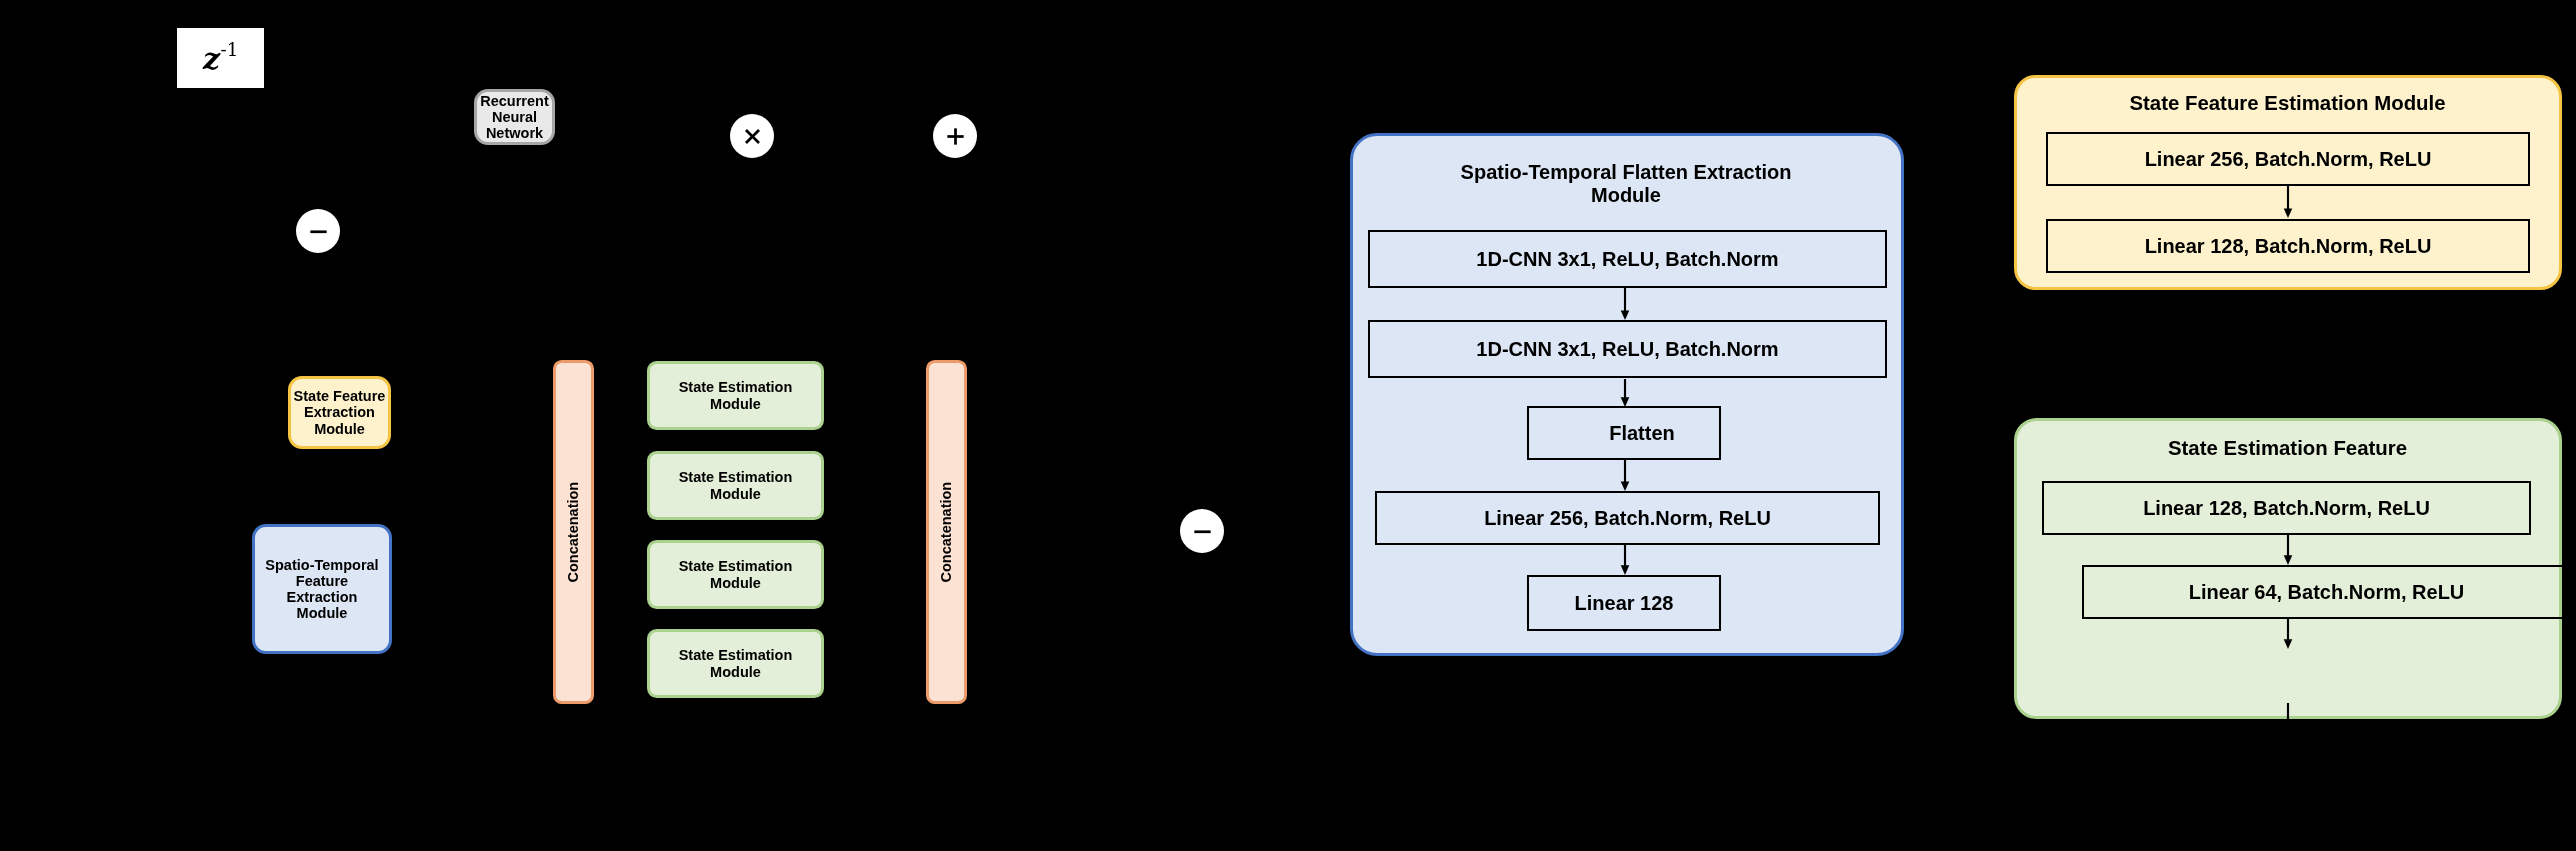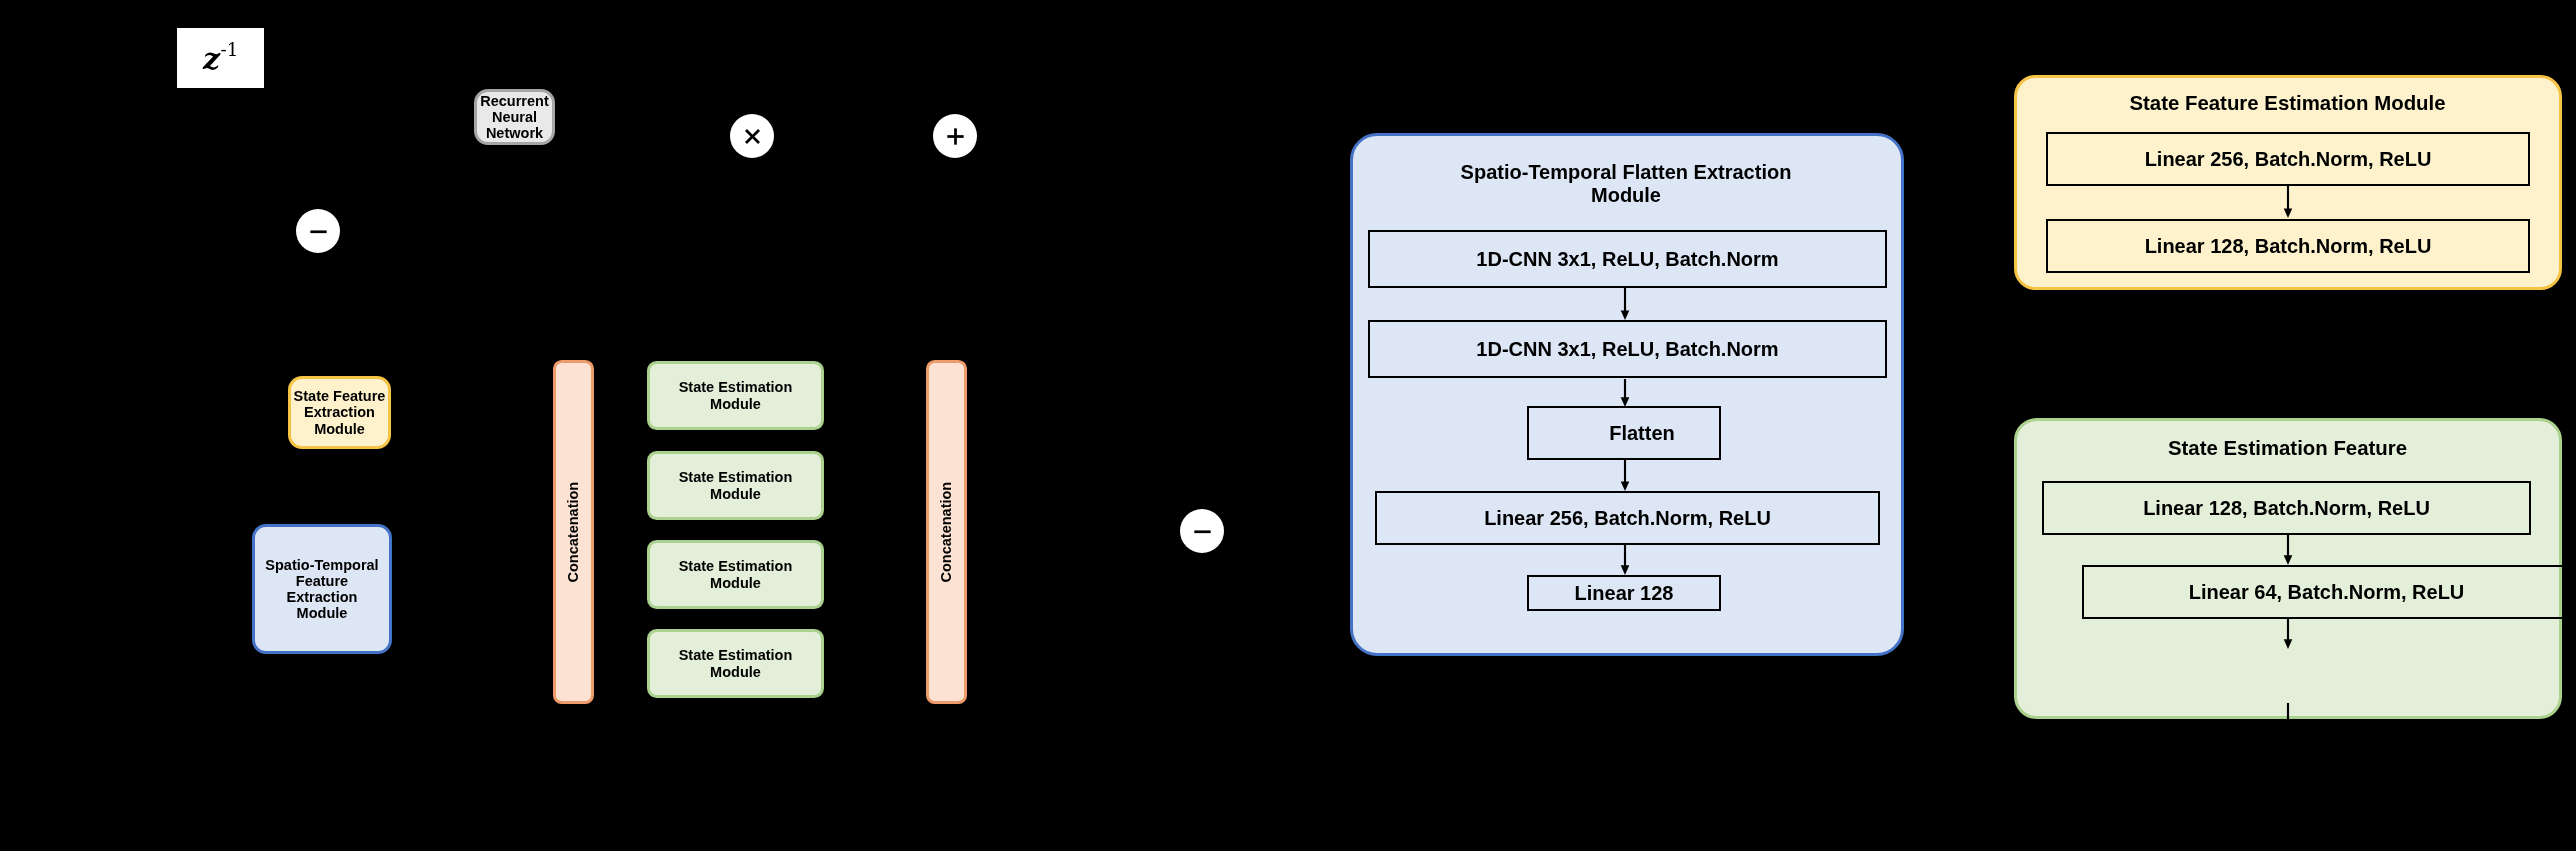--- a/index.html
+++ b/index.html
@@ -179,21 +179,21 @@
   </div>
 
   <div class="inner" style="left:1375px;top:491px;width:505px;height:54px;font-size:20px;">Linear 256, Batch.Norm, ReLU</div>
   <div class="arrow" style="left:1619px;top:545px;">
     <svg width="12" height="30" viewBox="0 0 22 56">
       <line x1="11" y1="0" x2="11" y2="42" stroke="#000" stroke-width="4"></line>
       <polygon points="11,56 3,38 19,38" fill="#000"></polygon>
     </svg>
   </div>
 
-  <div class="inner" style="left:1527px;top:575px;width:194px;height:36px;font-size:20px;">Linear 128</div>
+  <div class="inner" style="left:1527px;top:575px;width:194px;height:56px;font-size:20px;">Linear 128</div>
 
   <div class="arrow" style="left:2288px;top:54px;">
     <svg width="12" height="27" viewBox="0 0 22 50">
       <line x1="11" y1="0" x2="11" y2="36" stroke="#000" stroke-width="4"></line>
       <polygon points="11,50 3,32 19,32" fill="#000"></polygon>
     </svg>
   </div>
 
   <div class="node card card-yellow" style="left:2014px;top:75px;width:548px;height:215px;border-radius:21.5px;"></div>
 

